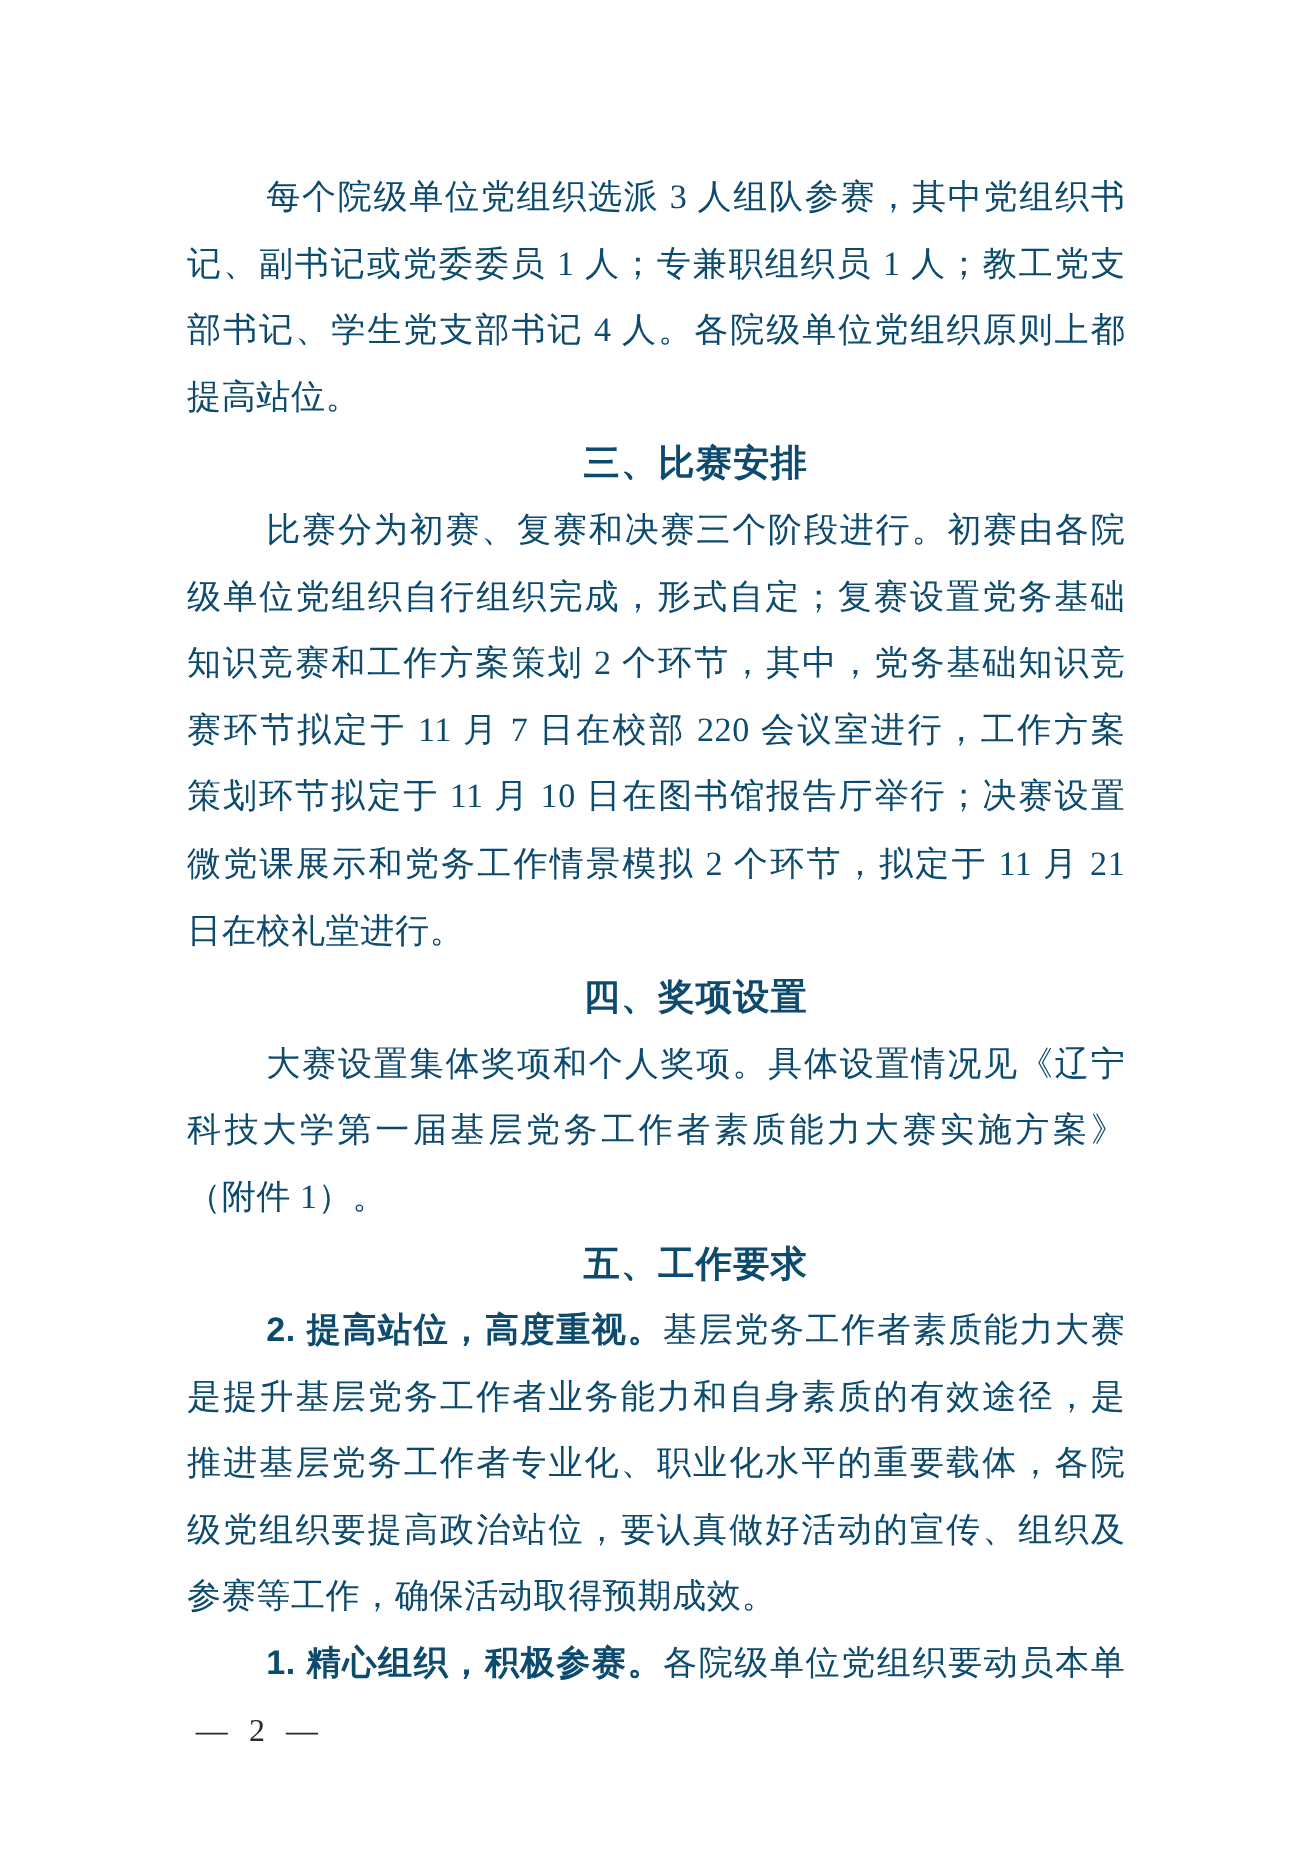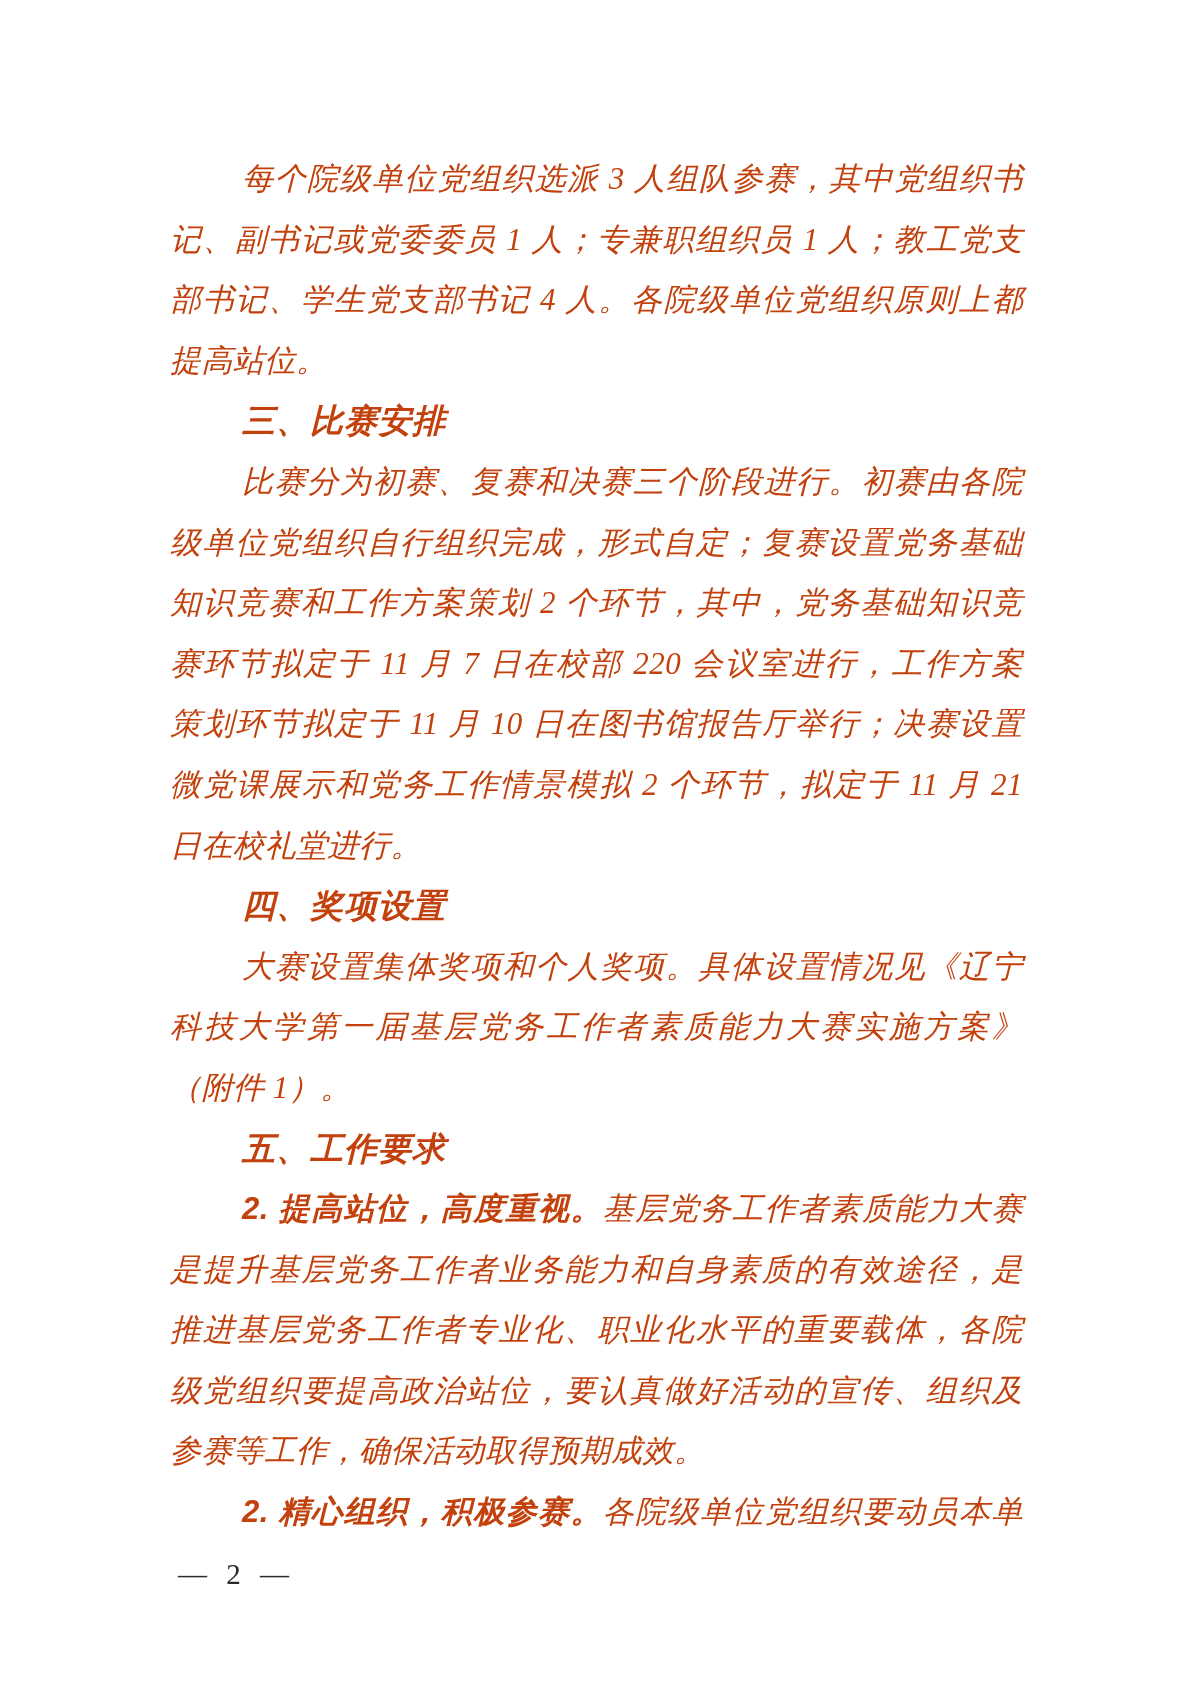--- a/index.html
+++ b/index.html
@@ -24,31 +24,31 @@
     position: absolute;
     left: 170px;
     top: 149px;
     width: 853px;
   }
   .line {
     height: 60.6px;
     line-height: 60.6px;
     font-size: 31px;
     letter-spacing: 0.5px;
-    color: #c2410c;
+    color: #0c4a6e;
     text-align: left;
-    font-style: italic;
   }
   .fill {
     text-align: justify;
     text-align-last: justify;
     text-justify: inter-character;
   }
   .indent {
     text-indent: 72px;
+    text-align: center;
   }
   .heading {
     font-family: "Liberation Sans", "DejaVu Sans", sans-serif;
     font-weight: 700;
     font-size: 33px;
     letter-spacing: 1px;
   }
   .lead {
     font-family: "Liberation Sans", "DejaVu Sans", sans-serif;
     font-weight: 700;
@@ -95,19 +95,19 @@
 
     <div class="line fill indent">
       <span class="lead">2. 提高站位，高度重视。</span><span>基层党务工作者素质能力大赛</span>
     </div>
     <div class="line fill">是提升基层党务工作者业务能力和自身素质的有效途径，是</div>
     <div class="line fill">推进基层党务工作者专业化、职业化水平的重要载体，各院</div>
     <div class="line fill">级党组织要提高政治站位，要认真做好活动的宣传、组织及</div>
     <div class="line">参赛等工作，确保活动取得预期成效。</div>
 
     <div class="line fill indent">
-      <span class="lead">2. 精心组织，积极参赛。</span><span>各院级单位党组织要动员本单</span>
+      <span class="lead">1. 精心组织，积极参赛。</span><span>各院级单位党组织要动员本单</span>
     </div>
 
   </div>
 
   <div class="footer">— 2 —</div>
 </div>
 
 </body></html>

